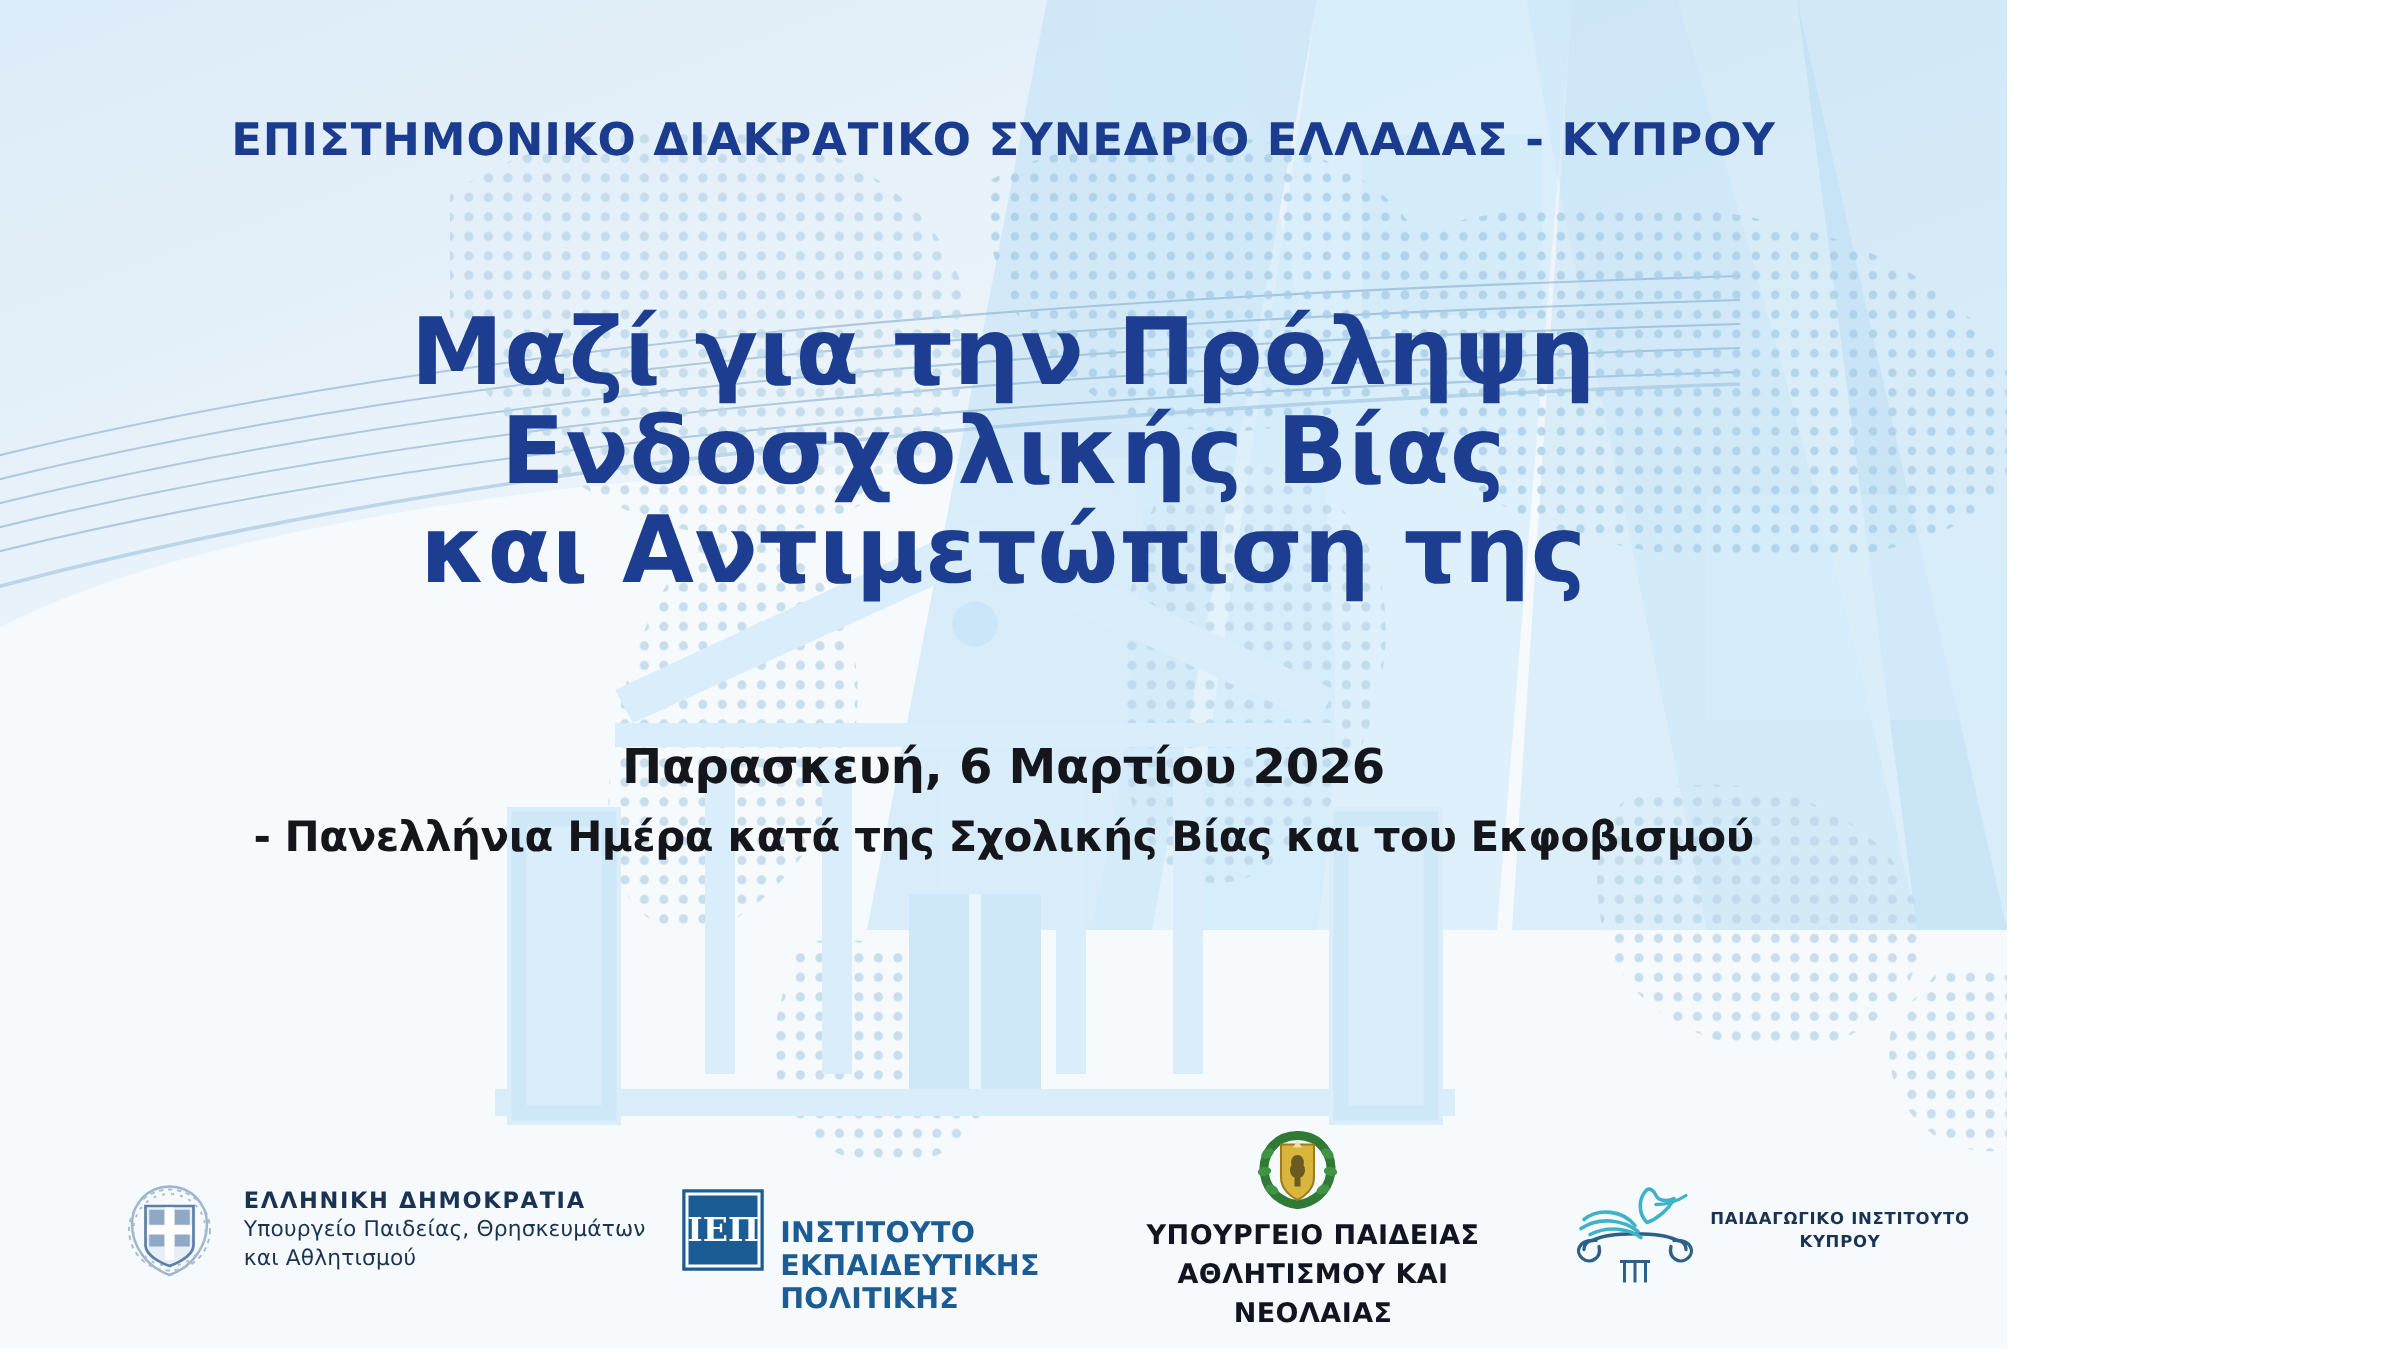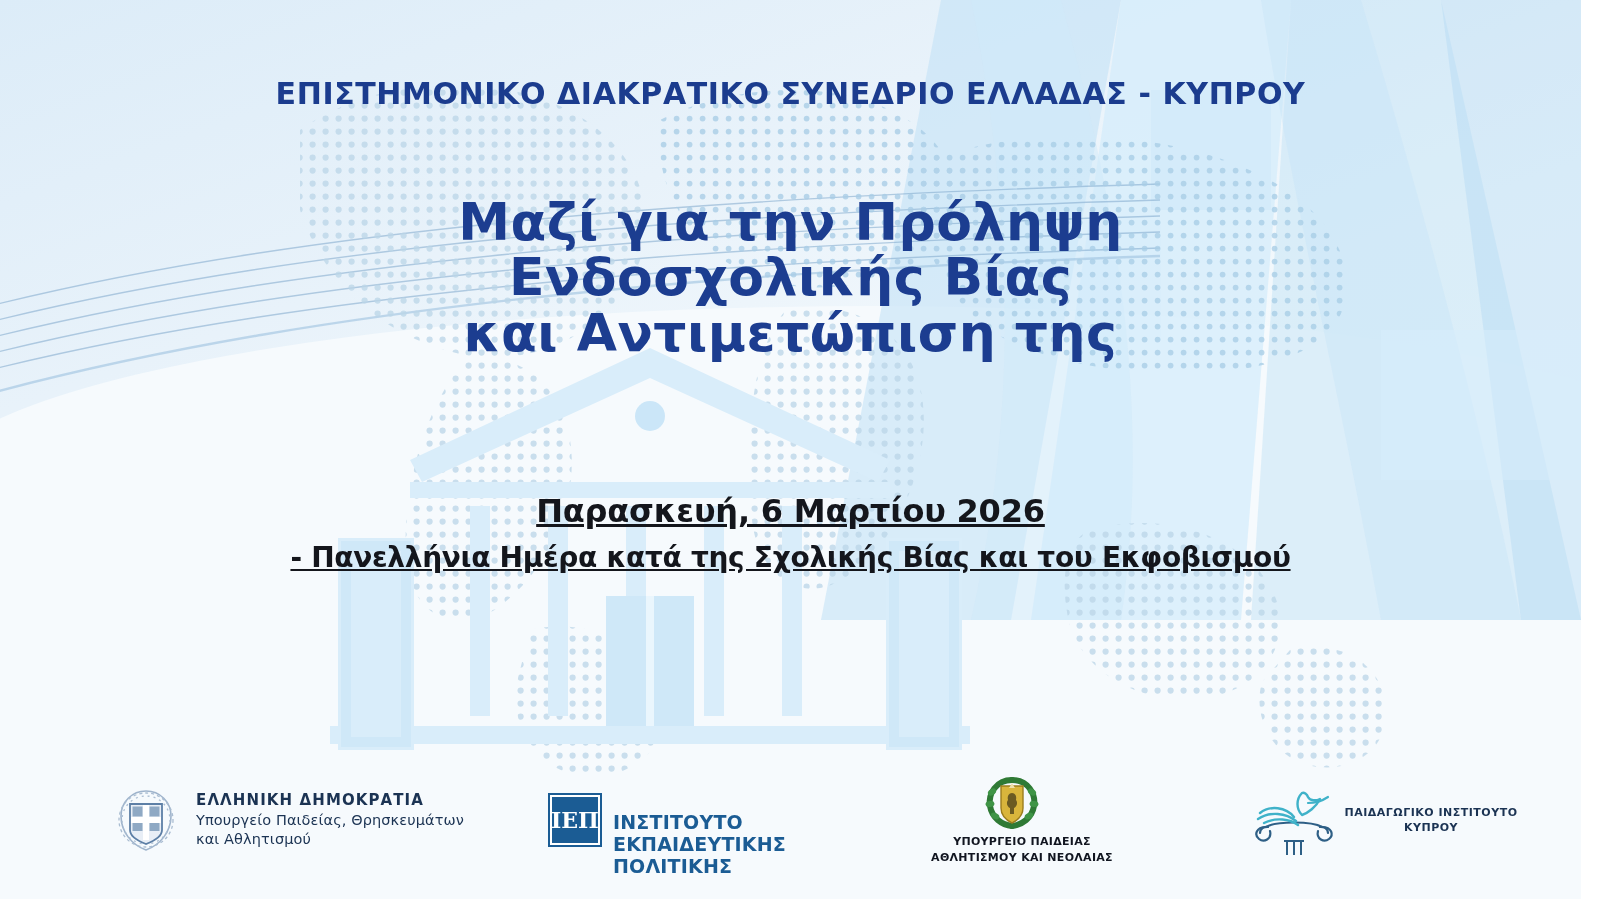--- a/index.html
+++ b/index.html
@@ -7,21 +7,21 @@
     margin: 0;
     padding: 0;
     background: #ffffff;
   }
   body {
     font-family: "DejaVu Sans", "Liberation Sans", sans-serif;
   }
 
   .banner {
     position: relative;
-    width: 1581px;
+    width: 1338px;
     height: 899px;
     overflow: hidden;
     background: linear-gradient(160deg, #dcecf8 0%, #e8f2fa 28%, #f2f8fc 50%, #f6fafd 70%, #f7fbfd 100%);
   }
 
   
   .bg-layer {
     position: absolute;
     inset: 0;
     pointer-events: none;
@@ -74,35 +74,34 @@
     font-family: "DejaVu Sans", "Liberation Sans", sans-serif;
   }
 
   .headline {
     position: absolute;
     top: 160px;
     left: 0;
     right: 0;
     color: #1c3d90;
     font-weight: 800;
-    font-size: 52px;
+    font-size: 62px;
     line-height: 1.07;
     letter-spacing: .5px;
     font-family: "DejaVu Sans", "Liberation Sans", sans-serif;
   }
   .headline .l { display: block; }
 
   .date-block {
     position: absolute;
     top: 492px;
     left: 0;
     right: 0;
     color: #14161c;
     font-family: "DejaVu Sans", "Liberation Sans", sans-serif;
-    text-decoration: underline;
   }
   .date-main {
     font-size: 32px;
     font-weight: 700;
     letter-spacing: -.2px;
     margin-bottom: 11px;
   }
   .date-sub {
     font-size: 28px;
     font-weight: 700;
@@ -146,21 +145,21 @@
     border: 2px solid #ffffff;
     display: flex; align-items: center; justify-content: center;
     color: #ffffff;
     font-family: "DejaVu Serif", "Liberation Serif", serif;
     font-size: 22px;
     font-weight: 700;
     letter-spacing: 0px;
   }
   .iep-text { text-align: left; color: #1b5c94; font-weight: 700; font-size: 19px; line-height: 1.16; letter-spacing: .2px; margin-top: 48px; }
 
-  .cy-text { color: #111520; font-weight: 700; font-size: 11px; line-height: 1.45; letter-spacing: .3px; text-align: center; margin-left: 20px; }
+  .cy-text { color: #111520; font-weight: 700; font-size: 18px; line-height: 1.45; letter-spacing: .3px; text-align: center; margin-left: 20px; }
   .pik-text { color: #1b3353; font-weight: 700; font-size: 11px; line-height: 1.4; letter-spacing: .5px; text-align: center; }
 </style>
 </head>
 <body>
 
 <div class="banner">
 
   <div class="bg-layer">
 
     <div class="bg-lower-wash"></div>

